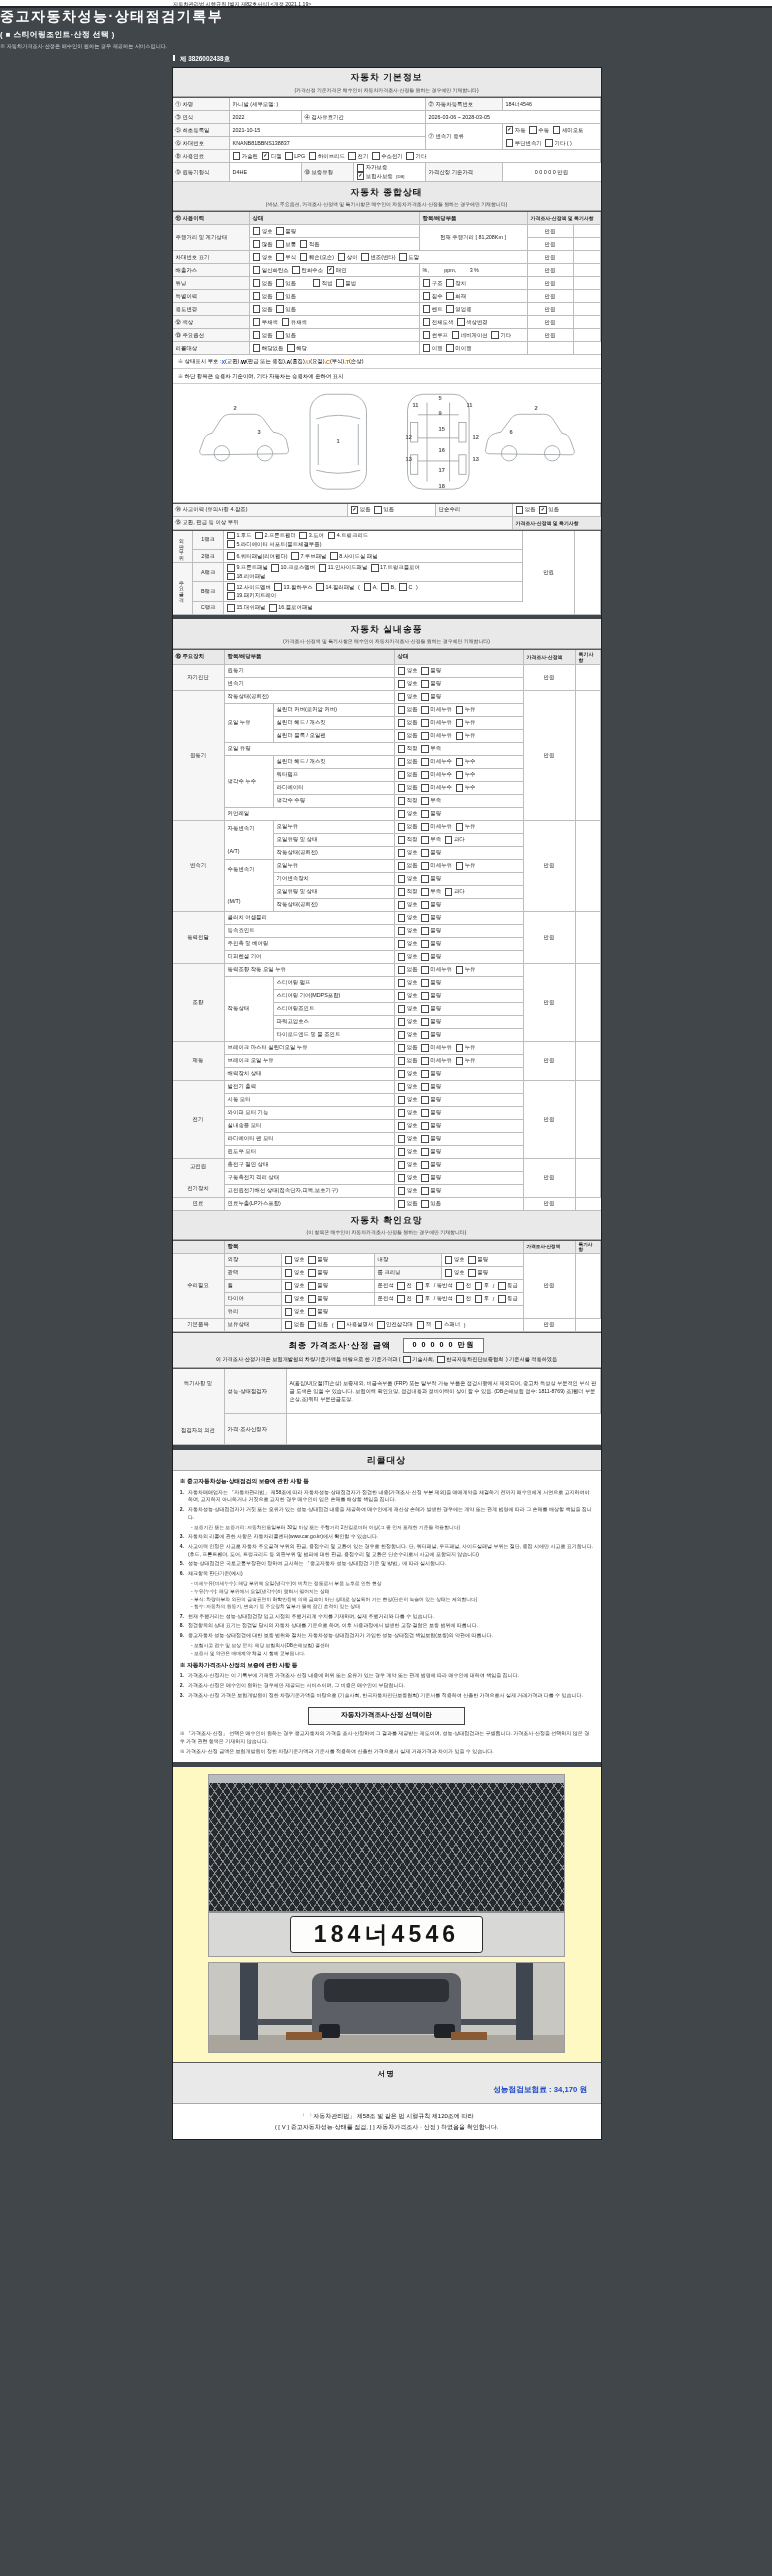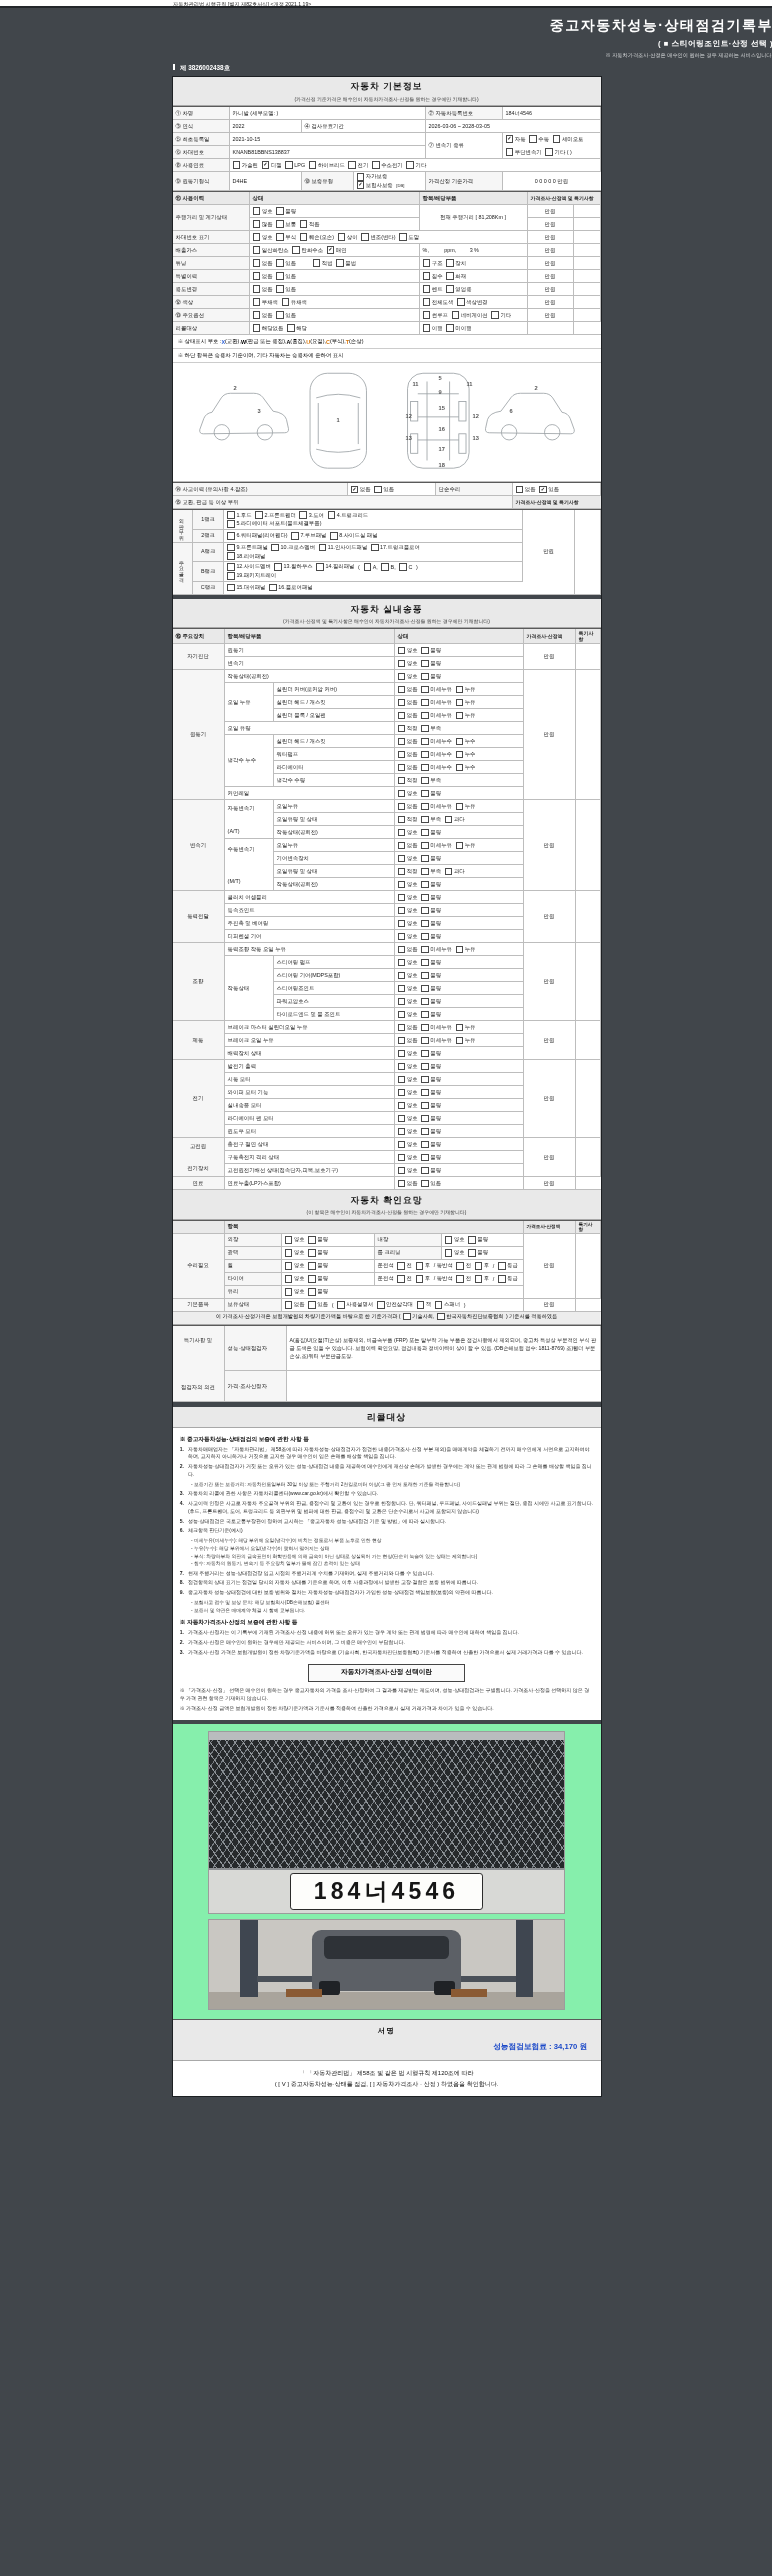--- a/index.html
+++ b/index.html
@@ -1,24 +1,24 @@
 <!DOCTYPE html>
 <html style="font-size:8.2px"><head>
 <meta charset="utf-8">
 <style>
   html,body{margin:0;padding:0;background:#41464b;font-family:"Liberation Sans",sans-serif;}
   .page{width:773px;height:2576px;margin:0 auto;background:#41464b;position:relative;overflow:hidden;}
   .topstrip{height:8.2px;background:#ffffff;border-bottom:2.1px solid #23272b;font-size:5.2px;color:#222;padding:1px 0 0 173px;box-sizing:border-box;}
-  .hdr{color:#fff;text-align:right;padding-top:9px;}
+  .hdr{color:#fff;text-align:left;padding-top:0;}
   .hdr-title{font-size:14px;font-weight:bold;letter-spacing:1.5px;}
   .hdr-sub{font-size:7.7px;font-weight:bold;margin-top:4.1px;letter-spacing:0.5px;}
   .hdr-note{font-size:5.2px;color:#d9dbdd;margin-top:2.6px;}
   .docnum{width:428px;margin:5.2px auto 0;color:#fff;font-size:6.4px;font-weight:bold;text-align:left;padding-bottom:2.6px;}
   .docnum .bar{display:inline-block;width:2.6px;height:6.2px;background:#fff;margin-right:3.1px;}
-  .doc{width:428px;margin:0 auto;background:#86efac;border:0.5px solid #1d2023;box-sizing:content-box;}
+  .doc{width:428px;margin:0 auto;background:#fef9c3;border:0.5px solid #1d2023;box-sizing:content-box;}
   .sechdr{background:#e9e9e9;text-align:center;padding:4.6px 0 3.6px;border-bottom:0.5px solid #a8a8a8;}
   .sechdr .t1{font-size:8.8px;font-weight:bold;letter-spacing:1px;color:#111;}
   .sechdr .t2{font-size:4.9px;color:#333;margin-top:2.1px;}
   .sep{height:4.6px;background:#41464b;}
   .grid{display:grid;width:428px;box-sizing:border-box;border-top:1px solid #5a5a5a;grid-auto-rows:minmax(13px,auto);background:#fff;}
   .gc{border-right:0.5px solid #bdbdbd;border-bottom:0.5px solid #bdbdbd;padding:1px 3.1px;font-size:5.4px;color:#1b1b1b;display:flex;align-items:center;flex-wrap:wrap;column-gap:3.6px;row-gap:0.5px;box-sizing:border-box;min-width:0;}
   .gc:last-child{border-right:none;}
   .gc>span{min-width:0;}
   .lab{background:#f6f6f6;}
   .hd{background:#e9e9e9;font-weight:bold;}
@@ -206,20 +206,24 @@
           <span style="font-size: 4.1px;">[DB]</span>
         </div>
         <div class="gc lab" style="grid-area: 6 / 5;">
           <span>가격산정 기준가격</span>
         </div>
         <div class="gc c" style="grid-area: 6 / 6;">
           <span>0 0 0 0 0 만원</span>
         </div>
       </div>
 
+    <div class="sechdr">
+      <div class="t1">자동차 종합상태</div>
+      <div class="t2">(색상, 주요옵션, 가격조사·산정액 및 특기사항은 매수인이 자동차가격조사·산정을 원하는 경우에만 기재합니다)</div>
+    </div>
     <div class="grid" style="grid-template-columns: 77px 170px 108px 46px auto;">
         <div class="gc hd" style="grid-area: 1 / 1;">
           <span>⑪ 사용이력</span>
         </div>
         <div class="gc hd" style="grid-area: 1 / 2;">
           <span>상태</span>
         </div>
         <div class="gc hd" style="grid-area: 1 / 3;">
           <span>항목/해당부품</span>
         </div>
@@ -1641,20 +1645,24 @@
             <span>스패너</span>
           </span>
           <span>)</span>
         </div>
         <div class="gc c" style="grid-area: 7 / 6;">
           <span>만원</span>
         </div>
         <div class="gc" style="grid-area: 7 / 7;"></div>
       </div>
 
+    <div class="pricebar">
+      <span class="tt">최종 가격조사·산정 금액</span>
+      <span class="amt">0 0 0 0 0 만원</span>
+    </div>
     <div class="pricenote">
         <span>이 가격조사·산정가격은 보험개발원의 차량기준가액을 바탕으로 한 기준가격과 (</span>
         <span class="cbw">
           <span class="cbx"></span>
           <span>기술사회,</span>
         </span>
         <span class="cbw">
           <span class="cbx"></span>
           <span>한국자동차진단보증협회</span>
         </span>

